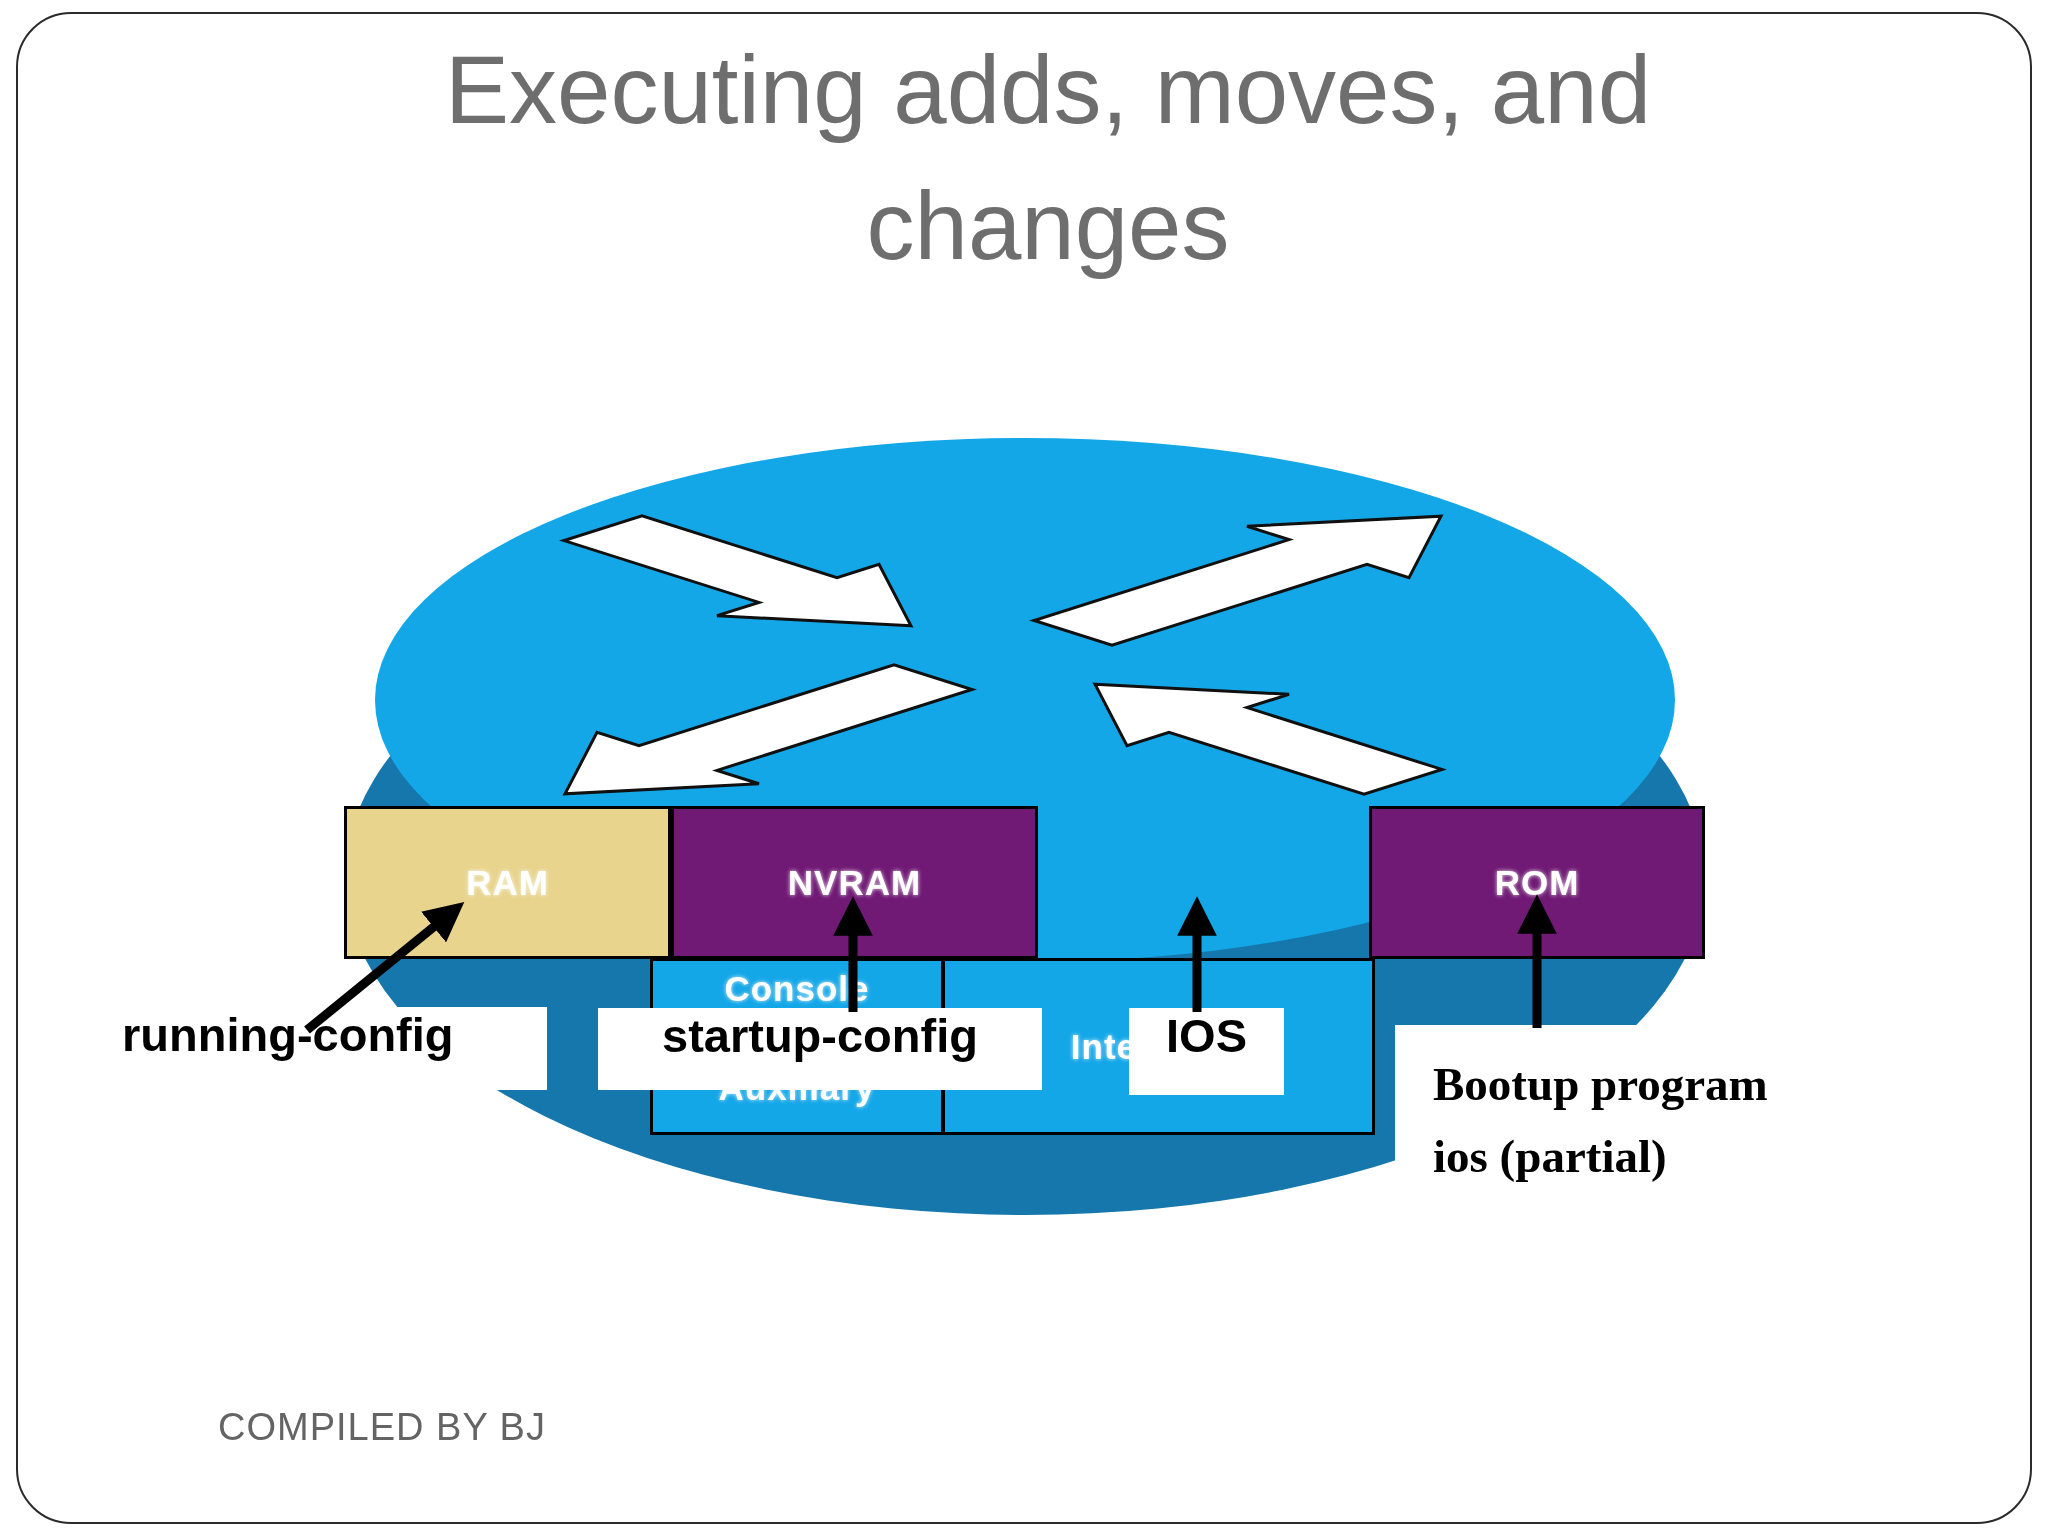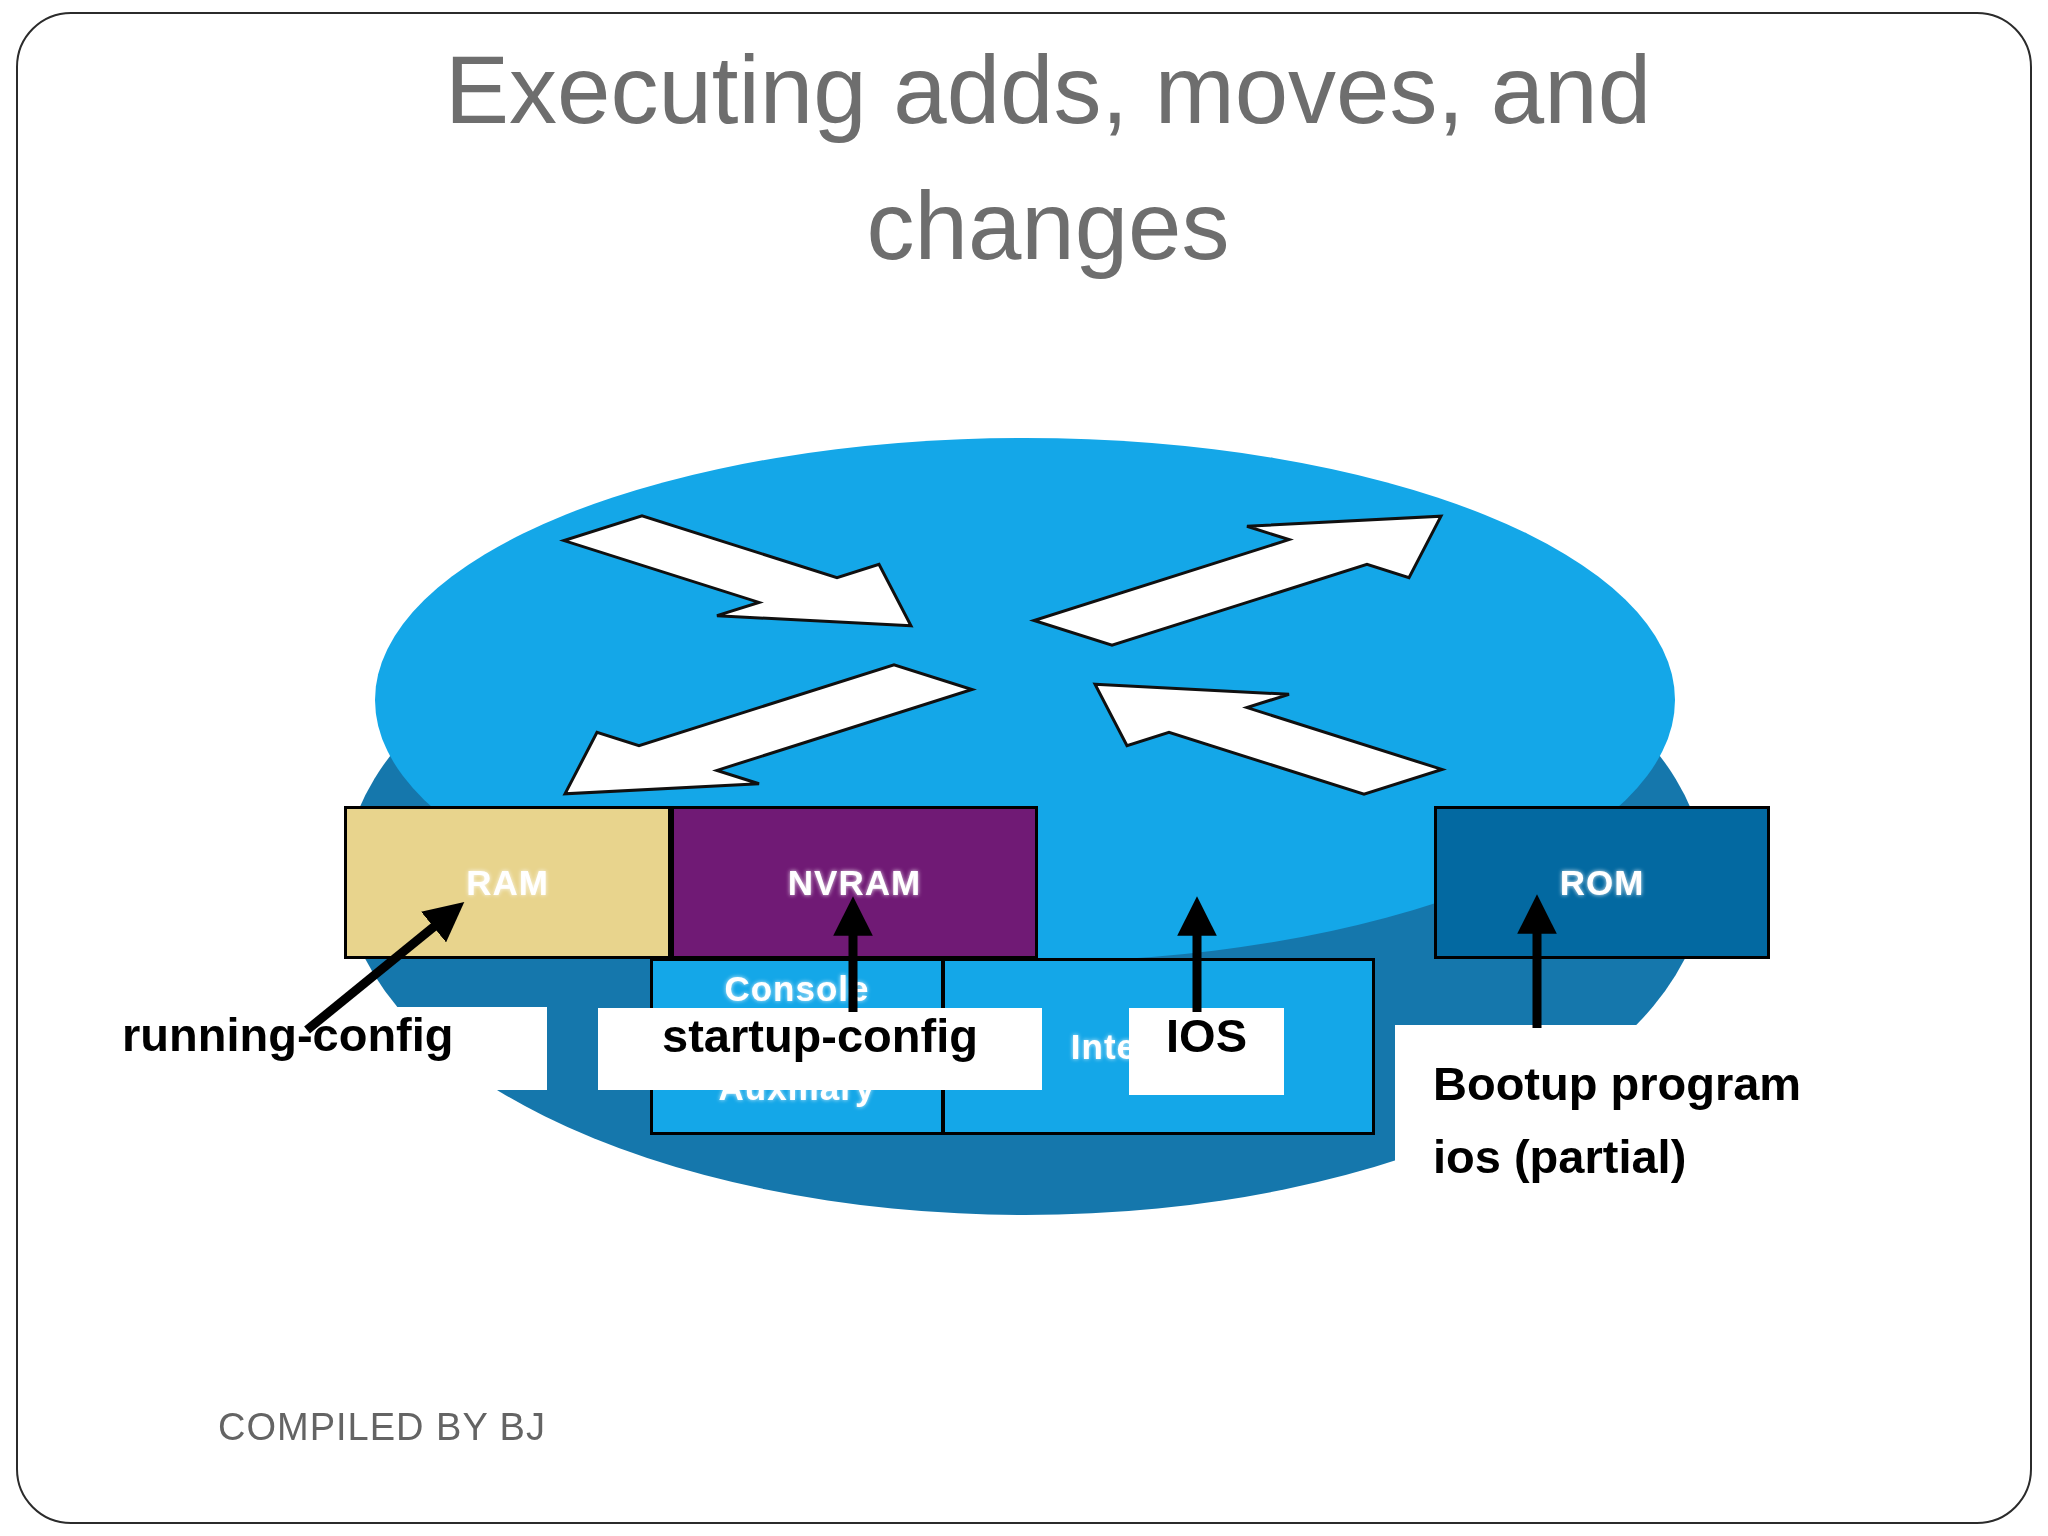--- a/index.html
+++ b/index.html
@@ -32,21 +32,21 @@
     position:absolute;top:806px;height:153px;box-sizing:border-box;
     border:3px solid #000;z-index:10;display:flex;align-items:center;justify-content:center;
   }
   .mbox .mlabel{
     color:#fff;font-weight:700;font-size:35px;letter-spacing:1px;
     text-shadow:0 0 4px rgba(255,255,255,.85);
   }
   .mbox-ram{left:344px;width:327px;background:#e8d48d;}
   .mbox-nvram{left:671px;width:367px;background:#701a75;}
   .mbox-flash{left:1038px;width:331px;background:#b3b29c;}
-  .mbox-rom{left:1434px;width:336px;background:#0369a1;}
+  .mbox-rom{left:1369px;width:336px;background:#701a75;}
   
   .ports{
     position:absolute;left:650px;top:958px;width:725px;height:177px;
     box-sizing:border-box;border:3px solid #000;background:#14a7e8;z-index:12;
   }
   .ports .divider{position:absolute;left:288px;top:0;bottom:0;width:4px;background:#000;}
   .cell-left{
     position:absolute;left:0;top:0;bottom:0;width:288px;
     display:flex;flex-direction:column;align-items:center;justify-content:space-between;
     padding:8px 0 24px 0;box-sizing:border-box;
@@ -60,21 +60,21 @@
     text-shadow:0 0 4px rgba(255,255,255,.8);
   }
   
   .chip{position:absolute;background:#ffffff;z-index:20;display:flex;align-items:flex-start;}
   .chip-running{left:100px;top:1007px;width:447px;height:83px;padding-left:22px;box-sizing:border-box;}
   .chip-startup{left:598px;top:1008px;width:444px;height:82px;justify-content:center;}
   .chip-ios{left:1129px;top:1008px;width:155px;height:87px;justify-content:center;}
   .chip-bootup{
     left:1395px;top:1025px;width:540px;height:190px;
     flex-direction:column;align-items:flex-start;justify-content:center;
-    padding-left:38px;box-sizing:border-box;gap:18px;
+    padding-left:38px;box-sizing:border-box;gap:18px;font-family:Liberation Serif, serif;
   }
   .anno{font-weight:700;font-size:47px;color:#000;white-space:nowrap;}
   .ios-running{position:absolute;left:122px;top:1104px;z-index:20;}
 </style>
 </head>
 <body>
 
 <div class="slide">
 
   <div class="slide-border"></div>

